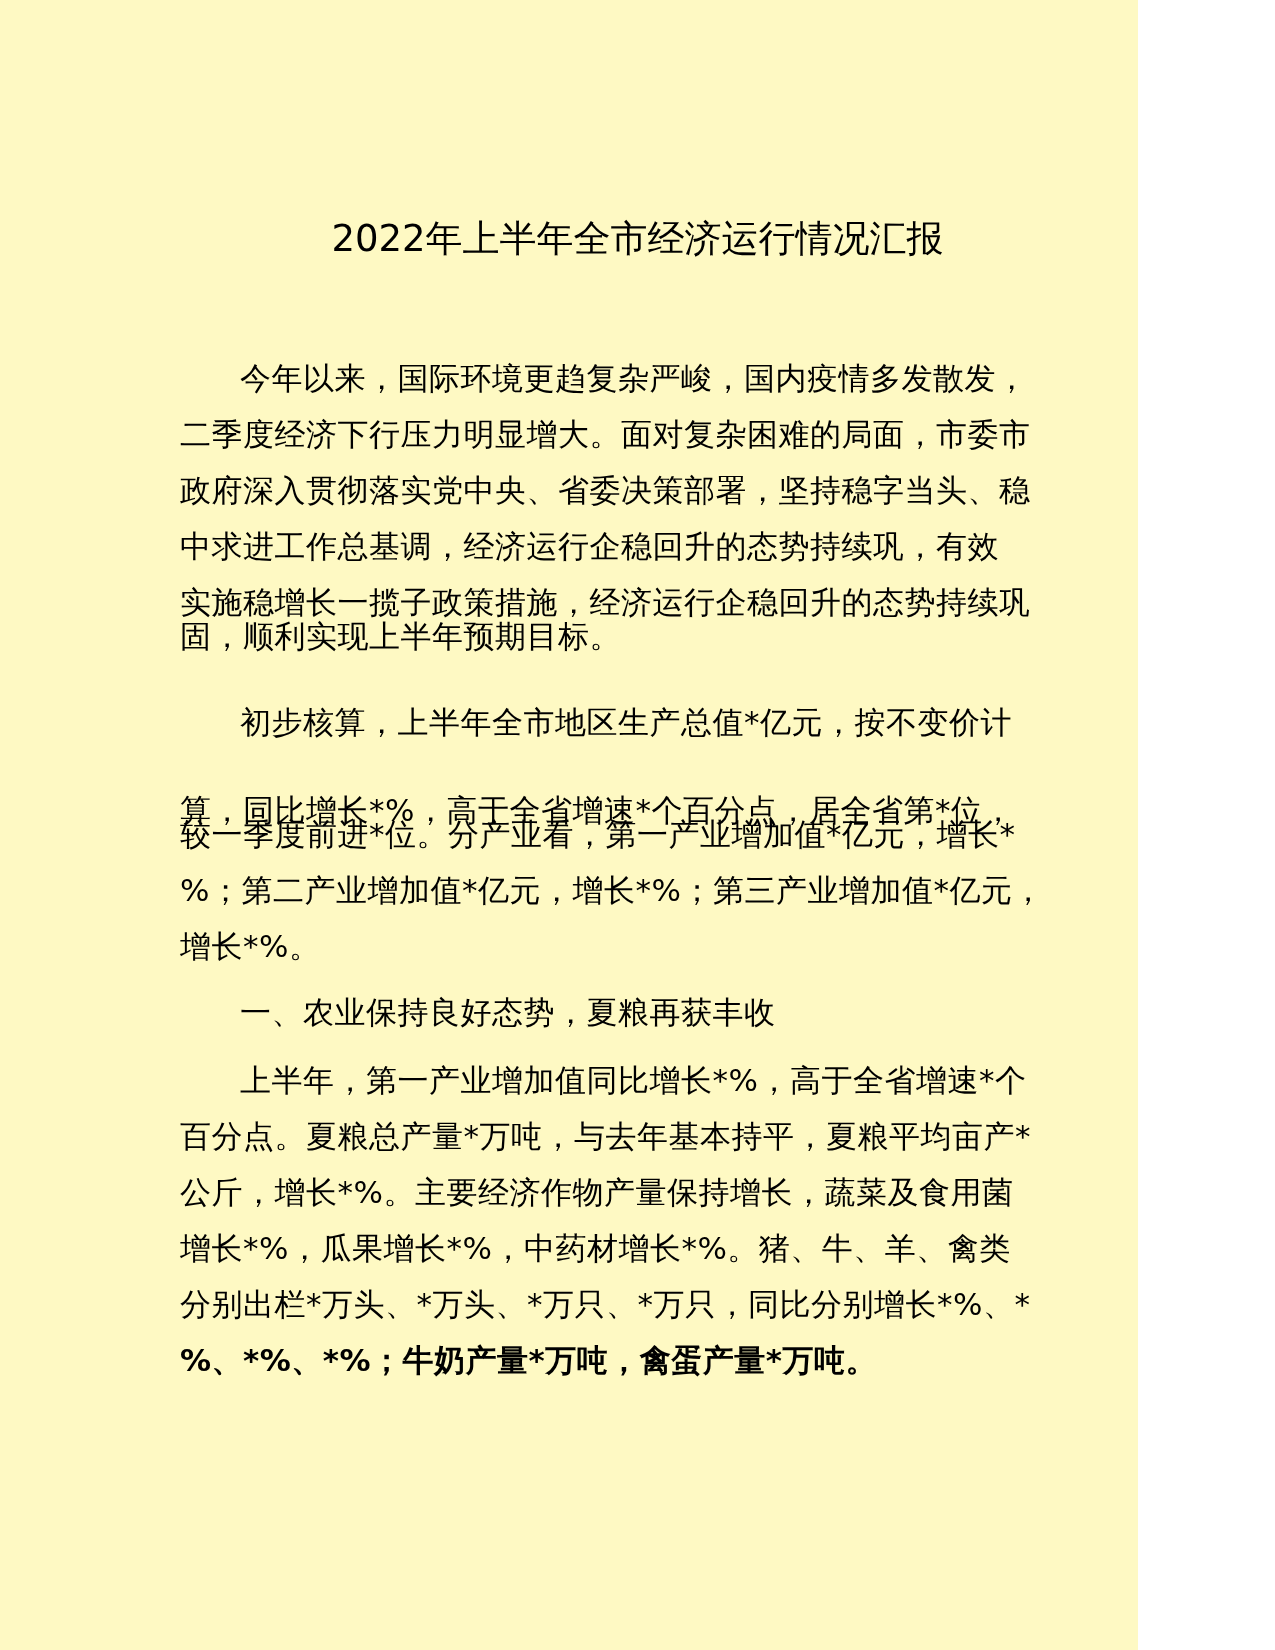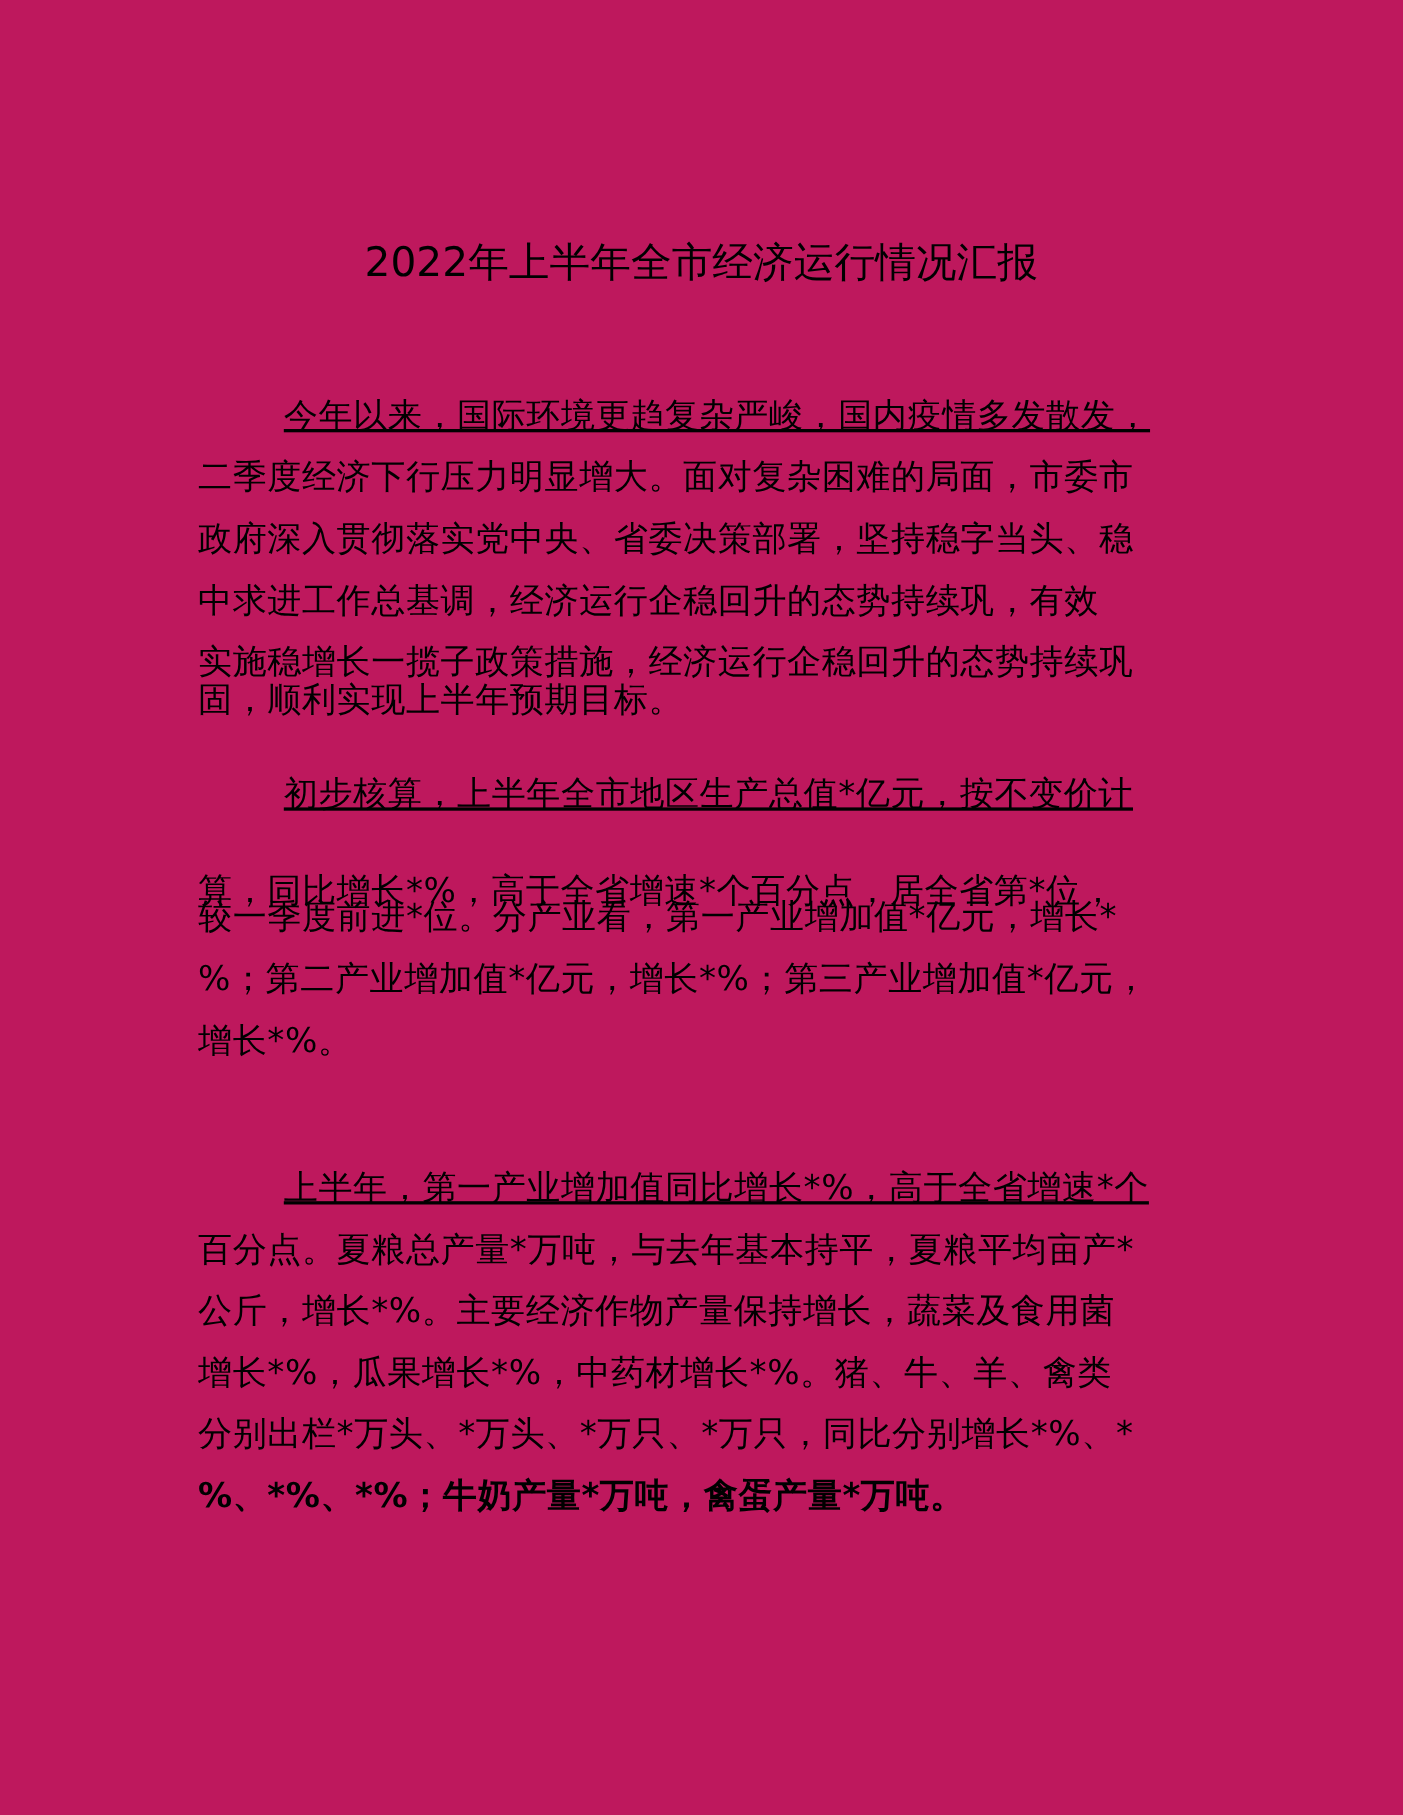--- a/index.html
+++ b/index.html
@@ -12,23 +12,23 @@
       height: 1650px;
       position: relative;
       overflow: hidden;
       font-family: "DejaVu Sans", "Liberation Sans", sans-serif;
       color: #000000;
     }
     .page {
       position: absolute;
       left: 0;
       top: 0;
-      width: 1275px;
+      width: 1138px;
       height: 1650px;
-      background: #be185d;
+      background: #fef9c3;
     }
     .title {
       position: absolute;
       left: 0;
       width: 1275px;
       top: 214px;
       text-align: center;
       font-size: 37px;
       line-height: 50px;
       letter-spacing: 0px;
@@ -36,22 +36,21 @@
     }
     .line {
       position: absolute;
       left: 180px;
       font-size: 31px;
       line-height: 40px;
       white-space: nowrap;
       letter-spacing: 0.5px;
     }
     .indent {
-      left: 258px;
-      text-decoration: underline;
+      left: 240px;
     }
   </style>
 </head>
 <body>
 
 <div class="page">
 
   <div class="title">2022年上半年全市经济运行情况汇报</div>
 
   <div>
@@ -64,20 +63,21 @@
   </div>
 
   <div>
     <div class="line indent" style="top:702px;">初步核算，上半年全市地区生产总值*亿元，按不变价计</div>
     <div class="line" style="top:758px;margin-top:32px;">算，同比增长*%，高于全省增速*个百分点，居全省第*位，</div>
     <div class="line" style="top:814px;">较一季度前进*位。分产业看，第一产业增加值*亿元，增长*</div>
     <div class="line" style="top:870px;">%；第二产业增加值*亿元，增长*%；第三产业增加值*亿元，</div>
     <div class="line" style="top:926px;">增长*%。</div>
   </div>
 
+  <div class="line indent" style="top:992px;">一、农业保持良好态势，夏粮再获丰收</div>
 
   <div>
     <div class="line indent" style="top:1060px;">上半年，第一产业增加值同比增长*%，高于全省增速*个</div>
     <div class="line" style="top:1116px;">百分点。夏粮总产量*万吨，与去年基本持平，夏粮平均亩产*</div>
     <div class="line" style="top:1172px;">公斤，增长*%。主要经济作物产量保持增长，蔬菜及食用菌</div>
     <div class="line" style="top:1228px;">增长*%，瓜果增长*%，中药材增长*%。猪、牛、羊、禽类</div>
     <div class="line" style="top:1284px;">分别出栏*万头、*万头、*万只、*万只，同比分别增长*%、*</div>
     <div class="line" style="top:1340px;font-weight:bold;">%、*%、*%；牛奶产量*万吨，禽蛋产量*万吨。</div>
   </div>
 

